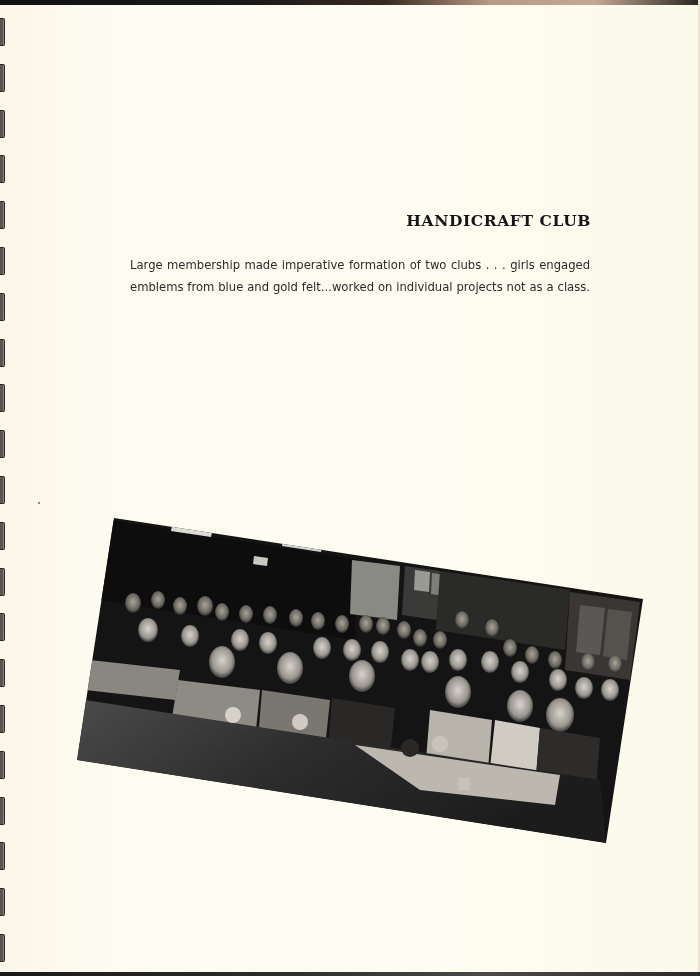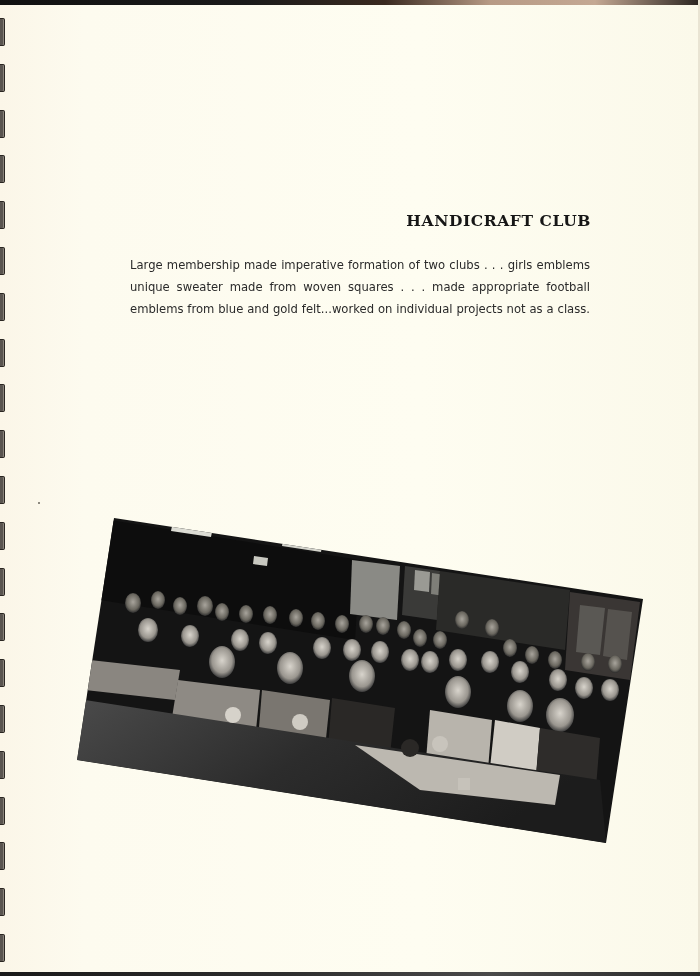--- a/index.html
+++ b/index.html
@@ -122,22 +122,21 @@
       <div class="ring" style="top: 750.8px;"></div>
       <div class="ring" style="top: 796.6px;"></div>
       <div class="ring" style="top: 842.4px;"></div>
       <div class="ring" style="top: 888.2px;"></div>
       <div class="ring" style="top: 934px;"></div>
     </div>
 
   <div class="title">HANDICRAFT CLUB</div>
 
   <div class="body-text">
-    <span class="line">Large membership made imperative formation of two clubs . . . girls emblems</span>
-    <span class="line">unique sweater made from woven squares . . . made appropriate football</span>
+    <span class="line">Large membership made imperative formation of two clubs . . . girls engaged</span>
     <span class="line">emblems from blue and gold felt...worked on individual projects not as a class.</span>
   </div>
 
   <div class="speck" style="left:38px; top:502px;"></div>
 
   <svg class="photo" viewBox="0 0 700 976" width="700" height="976">
     <defs>
       <clipPath id="photoClip">
         <polygon points="114,518 643,599 606,843 77,760"></polygon>
       </clipPath>

